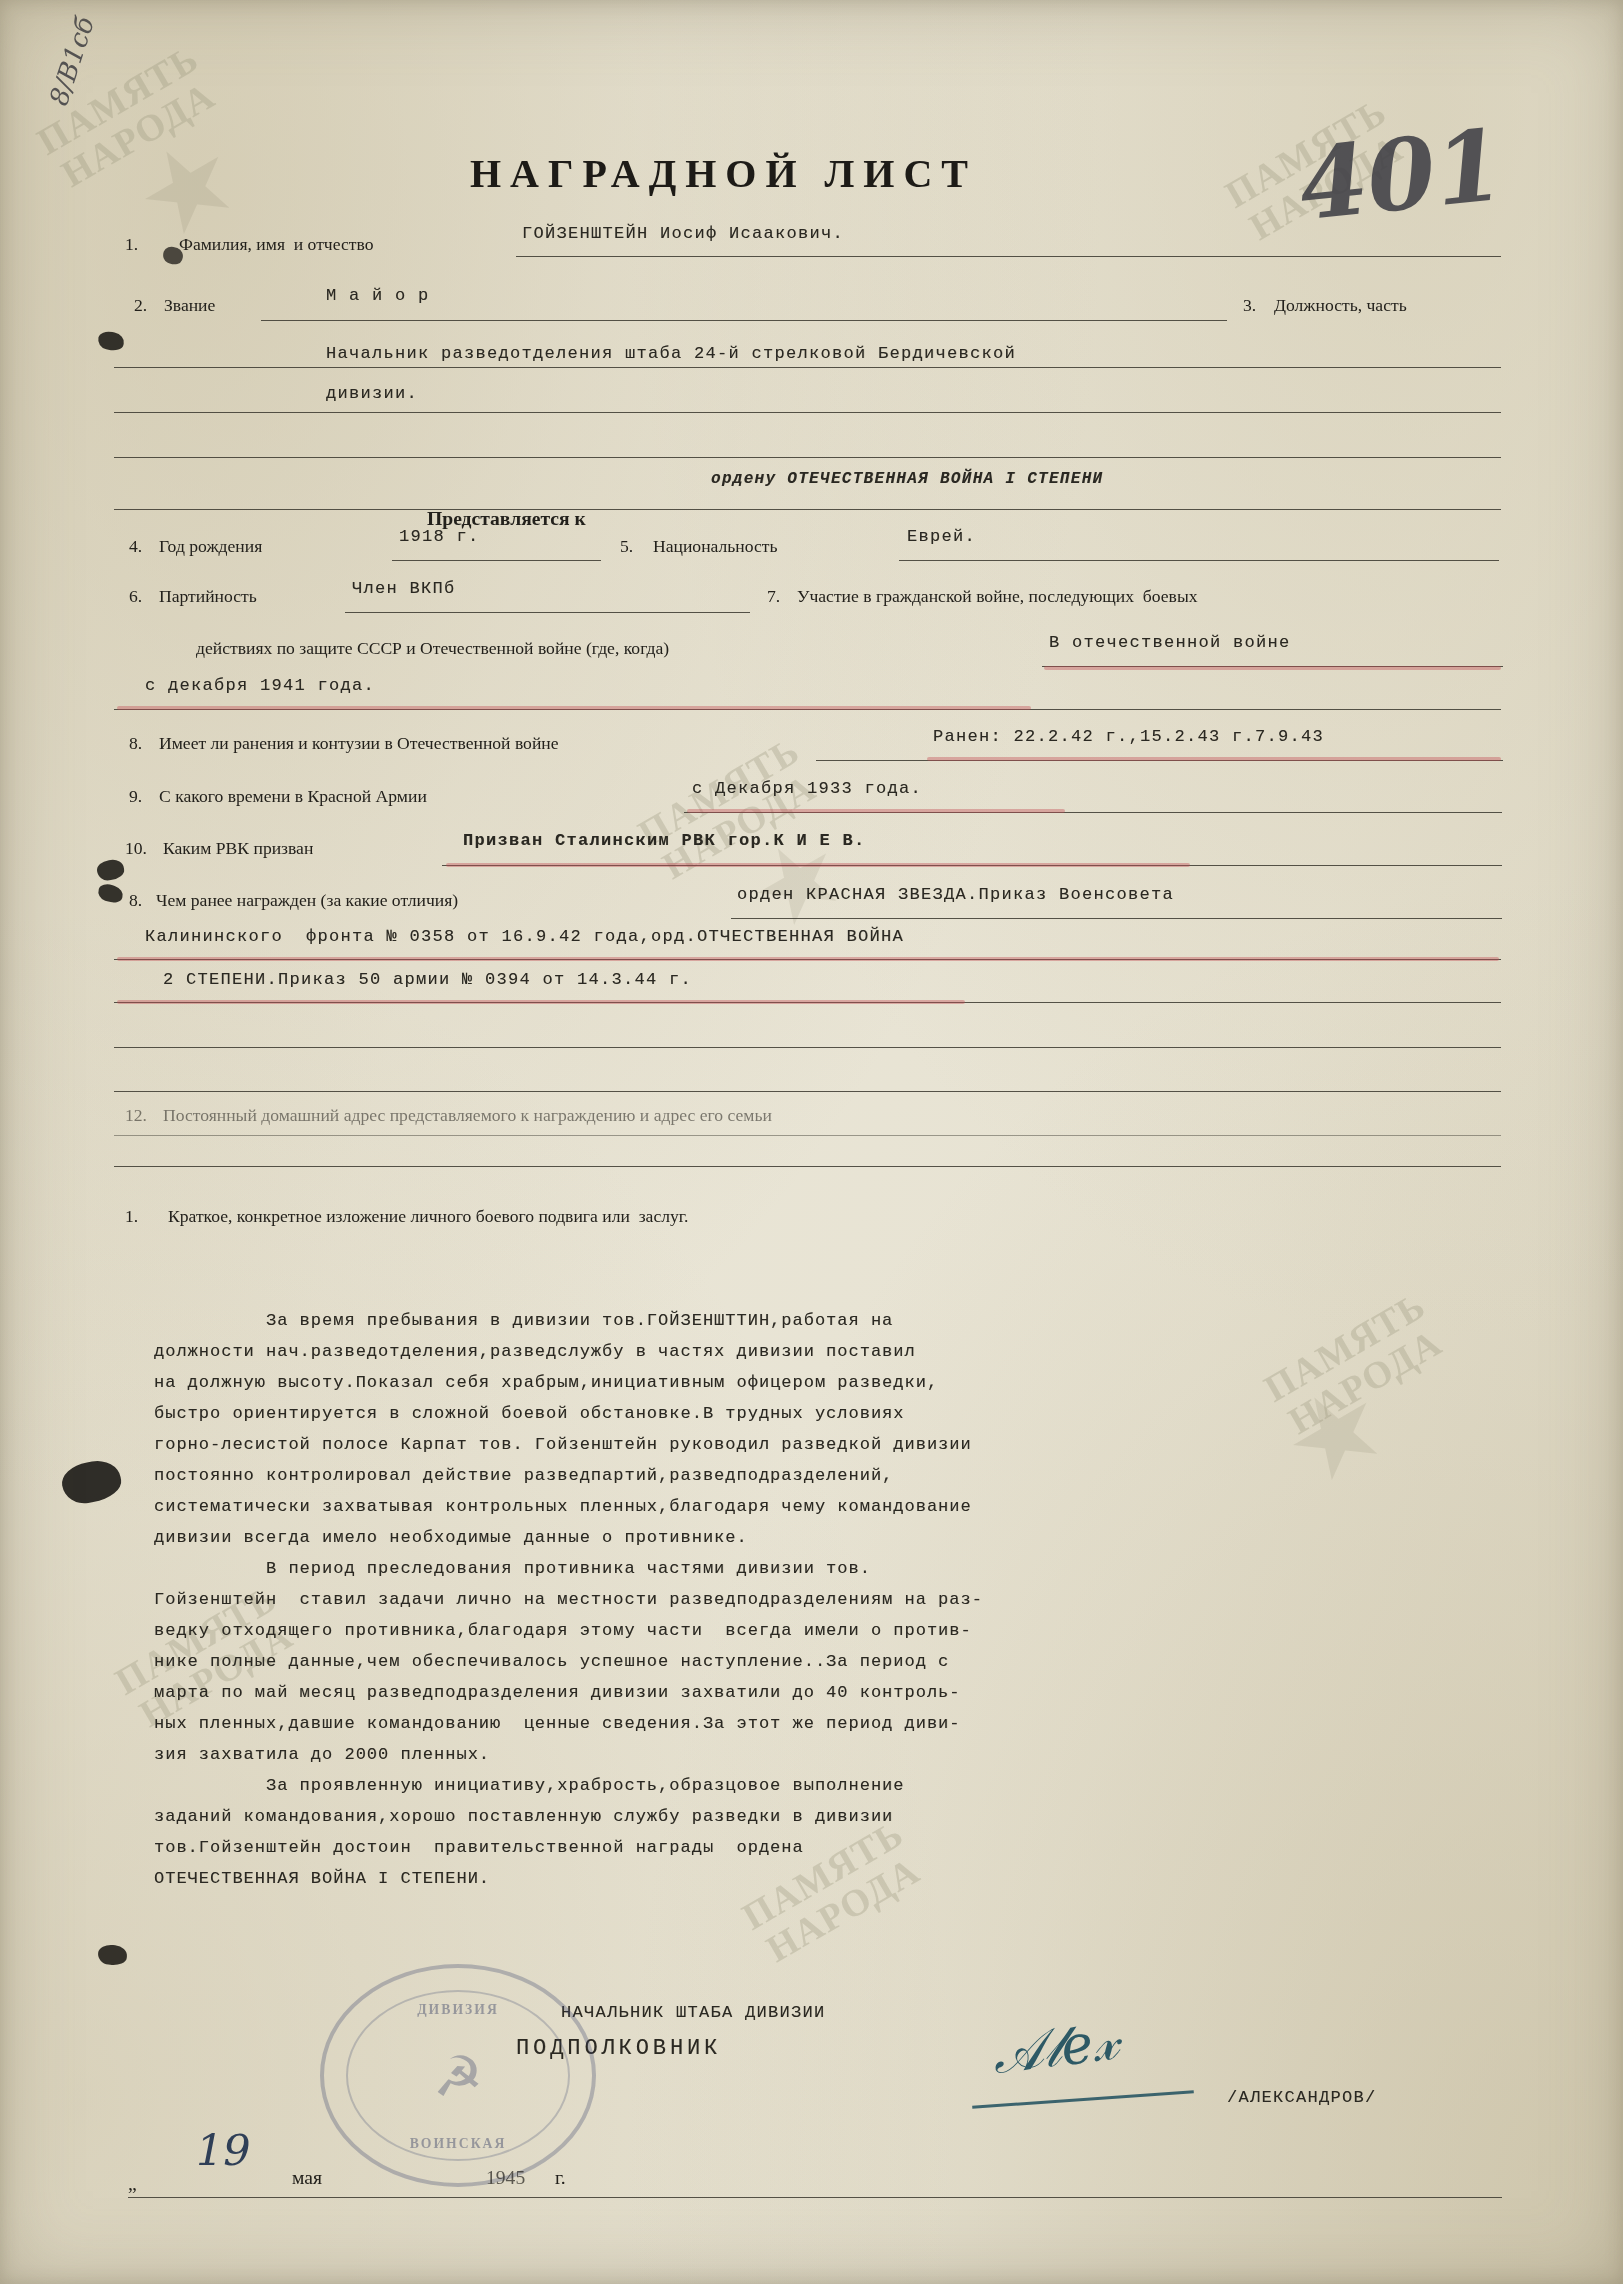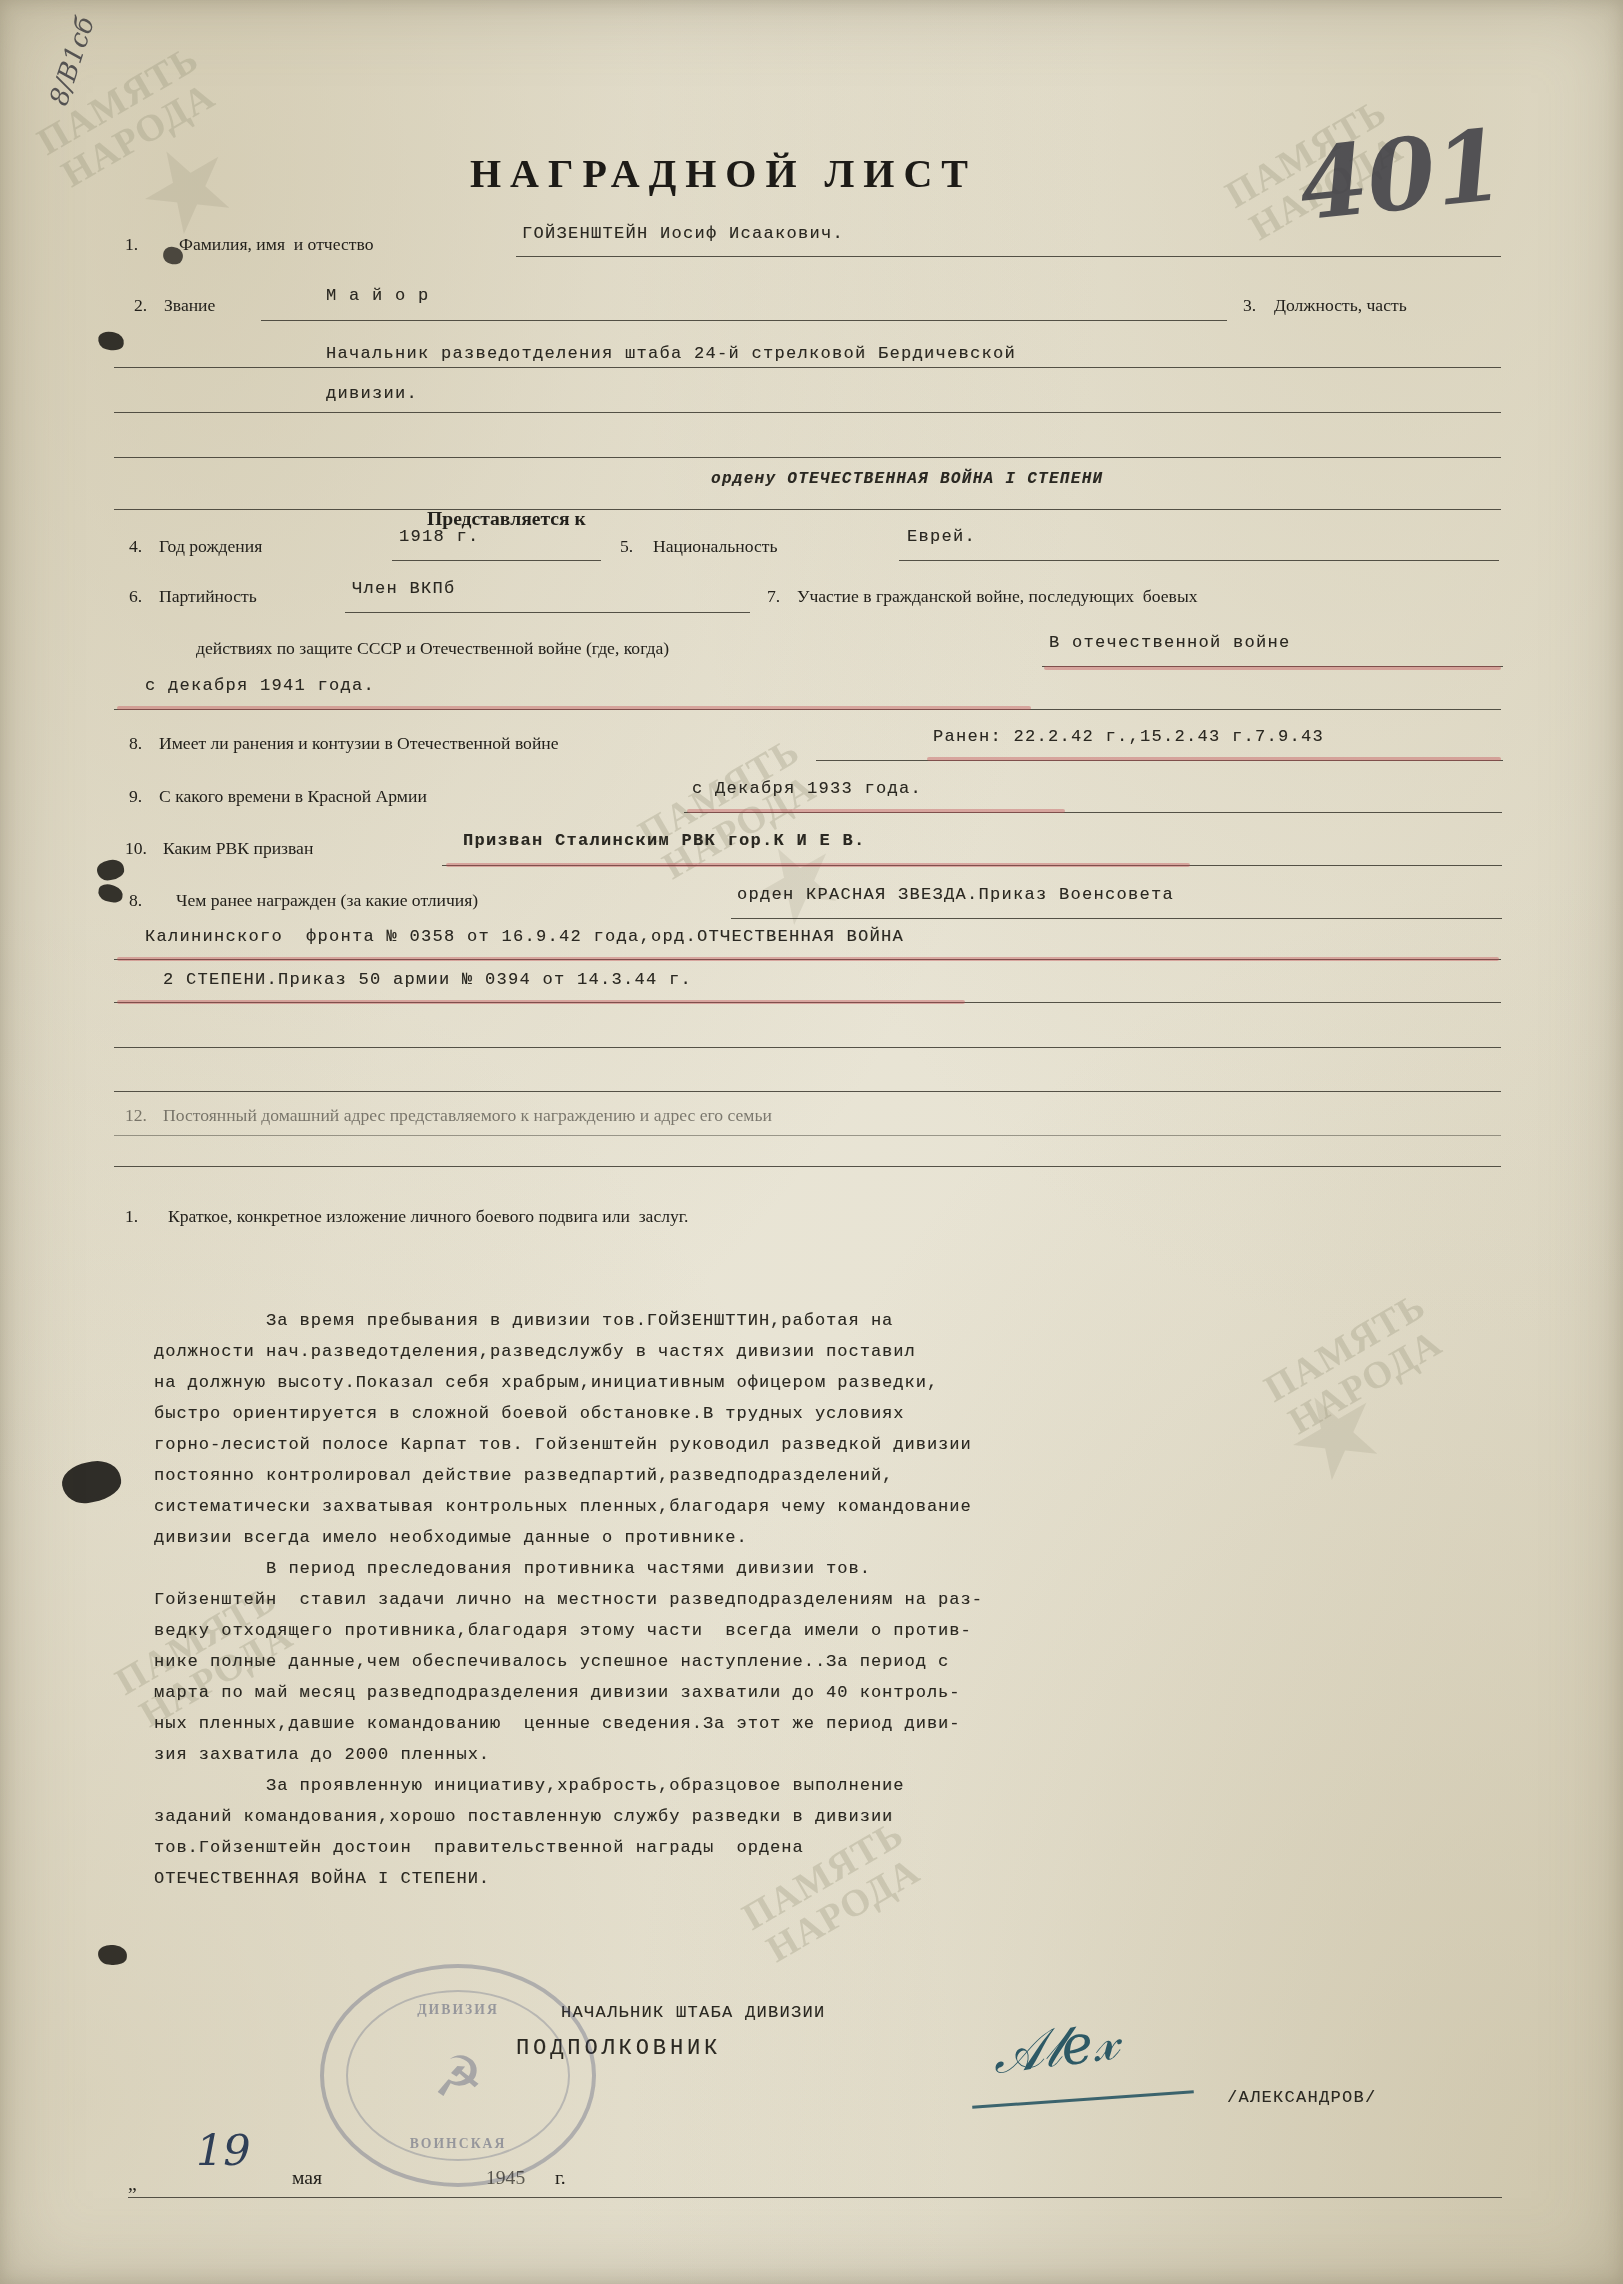--- a/index.html
+++ b/index.html
@@ -264,21 +264,21 @@
     <div class="rule" style="left:684px; top:812px; width:818px;"></div>
     <div class="redline" style="left:687px; top:809px; width:378px;"></div>
 
     <div class="printed" style="left:125px; top:838px;">10.</div>
     <div class="printed" style="left:163px; top:838px;">Каким РВК призван</div>
     <div class="typed" style="left:463px; top:831px;font-weight:bold;">Призван Сталинским РВК гор.К И Е В.</div>
     <div class="rule" style="left:442px; top:865px; width:1060px;"></div>
     <div class="redline" style="left:446px; top:863px; width:744px;"></div>
 
     <div class="printed" style="left:129px; top:890px;">8.</div>
-    <div class="printed" style="left:176px; top:890px;">Чем ранее награжден (за какие отличия)</div>
+    <div class="printed" style="left:156px; top:890px;">Чем ранее награжден (за какие отличия)</div>
     <div class="typed" style="left:737px; top:885px;">орден КРАСНАЯ ЗВЕЗДА.Приказ Военсовета</div>
     <div class="rule" style="left:731px; top:918px; width:771px;"></div>
     <div class="typed" style="left:145px; top:927px;">Калининского  фронта № 0358 от 16.9.42 года,орд.ОТЧЕСТВЕННАЯ ВОЙНА</div>
     <div class="rule" style="left:114px; top:959px; width:1387px;"></div>
     <div class="redline" style="left:117px; top:957px; width:1382px;"></div>
     <div class="typed" style="left:163px; top:970px;">2 СТЕПЕНИ.Приказ 50 армии № 0394 от 14.3.44 г.</div>
     <div class="rule" style="left:114px; top:1002px; width:1387px;"></div>
     <div class="redline" style="left:117px; top:1000px; width:848px;"></div>
     <div class="rule" style="left:114px; top:1047px; width:1387px;"></div>
     <div class="rule" style="left:114px; top:1091px; width:1387px;"></div>

